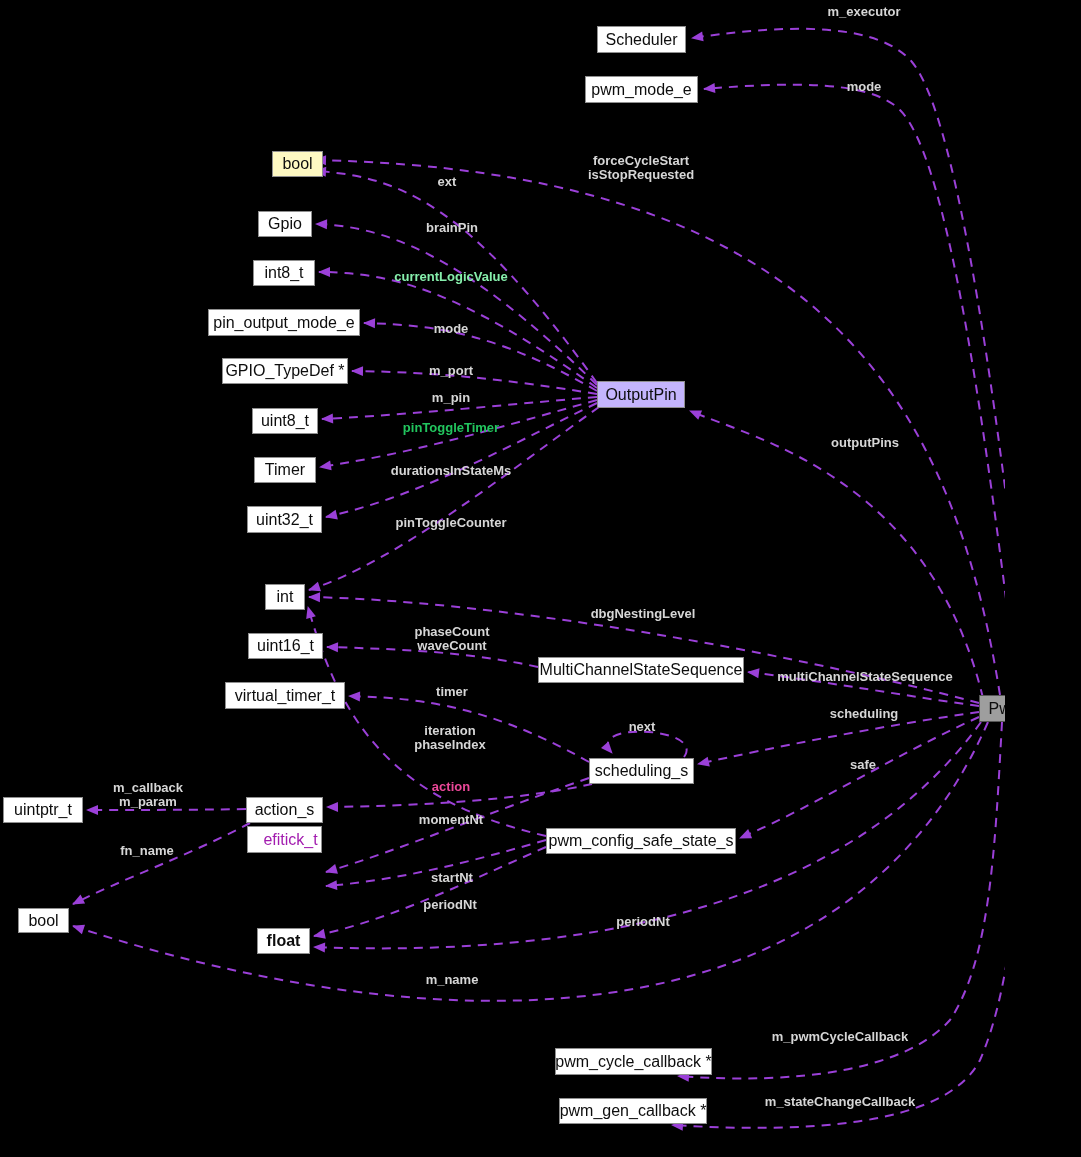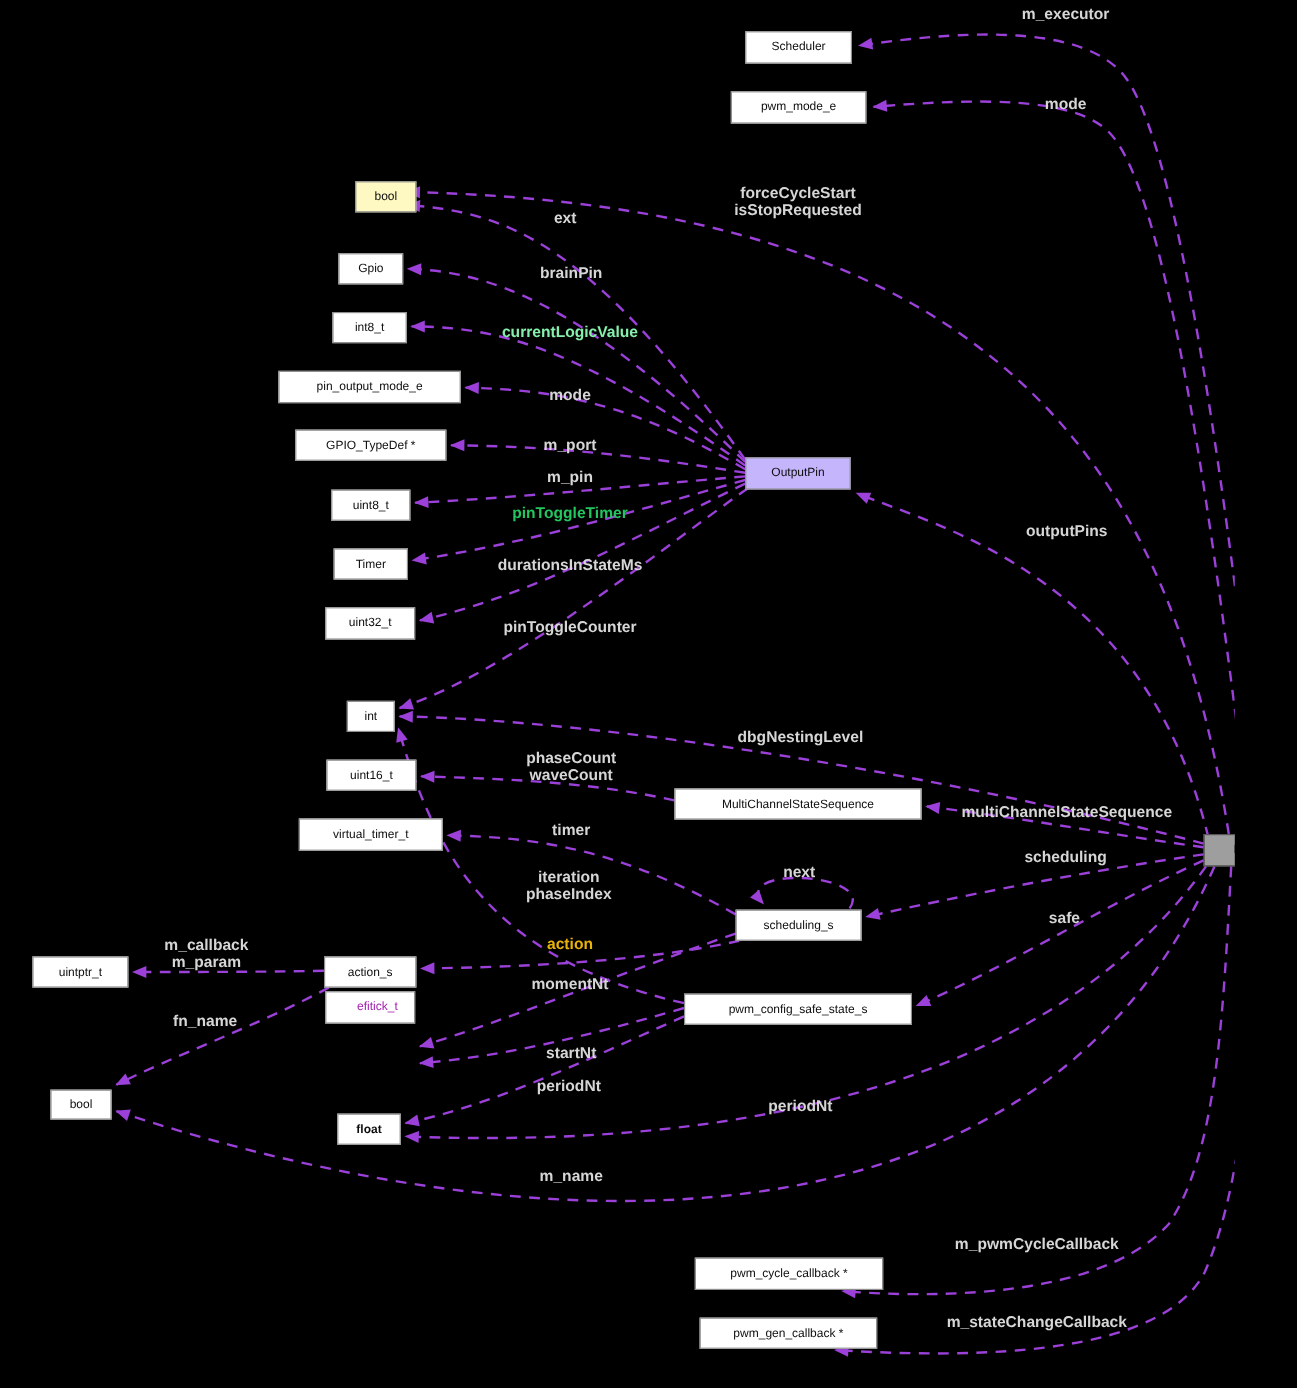--- a/index.html
+++ b/index.html
@@ -2,29 +2,28 @@
 <html><head>
 <meta charset="utf-8">
 <style>
   html,body{margin:0;padding:0;background:#000;}
   .canvas{
     position:relative;
     width:1005px;height:1157px;
     background:#000;
     overflow:hidden;
     font-family:"Liberation Sans",sans-serif;
-    margin-left:24px;
   }
   .edge-layer{position:absolute;left:0;top:0;width:1081px;height:1157px;}
   .edge-path{fill:none;stroke-width:2;stroke-dasharray:9 7;}
   .node{
     position:absolute;
     box-sizing:border-box;
     display:flex;align-items:center;justify-content:center;
-    font-size:10px;
+    font-size:16px;
     white-space:nowrap;
     z-index:2;
   }
   .edge-label{
     position:absolute;
     transform:translate(-50%,-50%);
     font-size:13px;
     font-weight:600;
     line-height:14px;
     text-align:center;
@@ -91,21 +90,21 @@
     <div class="edge-label" style="left: 643px; top: 614px; color: rgb(214, 214, 214);">dbgNestingLevel</div>
     <div class="edge-label" style="left: 452px; top: 639px; color: rgb(214, 214, 214);">phaseCount
 waveCount</div>
     <div class="edge-label" style="left: 452px; top: 692px; color: rgb(214, 214, 214);">timer</div>
     <div class="edge-label" style="left: 865px; top: 677px; color: rgb(214, 214, 214);">multiChannelStateSequence</div>
     <div class="edge-label" style="left: 864px; top: 714px; color: rgb(214, 214, 214);">scheduling</div>
     <div class="edge-label" style="left: 642px; top: 727px; color: rgb(214, 214, 214);">next</div>
     <div class="edge-label" style="left: 450px; top: 738px; color: rgb(214, 214, 214);">iteration
 phaseIndex</div>
     <div class="edge-label" style="left: 863px; top: 765px; color: rgb(214, 214, 214); text-align: right;">safe</div>
-    <div class="edge-label" style="left: 451px; top: 787px; color: #eab308;">action</div>
+    <div class="edge-label" style="left: 451px; top: 787px; color: #ec4899;">action</div>
     <div class="edge-label" style="left: 148px; top: 795px; color: rgb(214, 214, 214);">m_callback
 m_param</div>
     <div class="edge-label" style="left: 451px; top: 820px; color: rgb(214, 214, 214);">momentNt</div>
     <div class="edge-label" style="left: 147px; top: 851px; color: rgb(214, 214, 214);">fn_name</div>
     <div class="edge-label" style="left: 452px; top: 878px; color: rgb(214, 214, 214);">startNt</div>
     <div class="edge-label" style="left: 450px; top: 905px; color: rgb(214, 214, 214);">periodNt</div>
     <div class="edge-label" style="left: 643px; top: 922px; color: rgb(214, 214, 214);">periodNt</div>
     <div class="edge-label" style="left: 452px; top: 980px; color: rgb(214, 214, 214);">m_name</div>
     <div class="edge-label" style="left: 840px; top: 1037px; color: rgb(214, 214, 214);">m_pwmCycleCallback</div>
     <div class="edge-label" style="left: 840px; top: 1102px; color: rgb(214, 214, 214);">m_stateChangeCallback</div>

